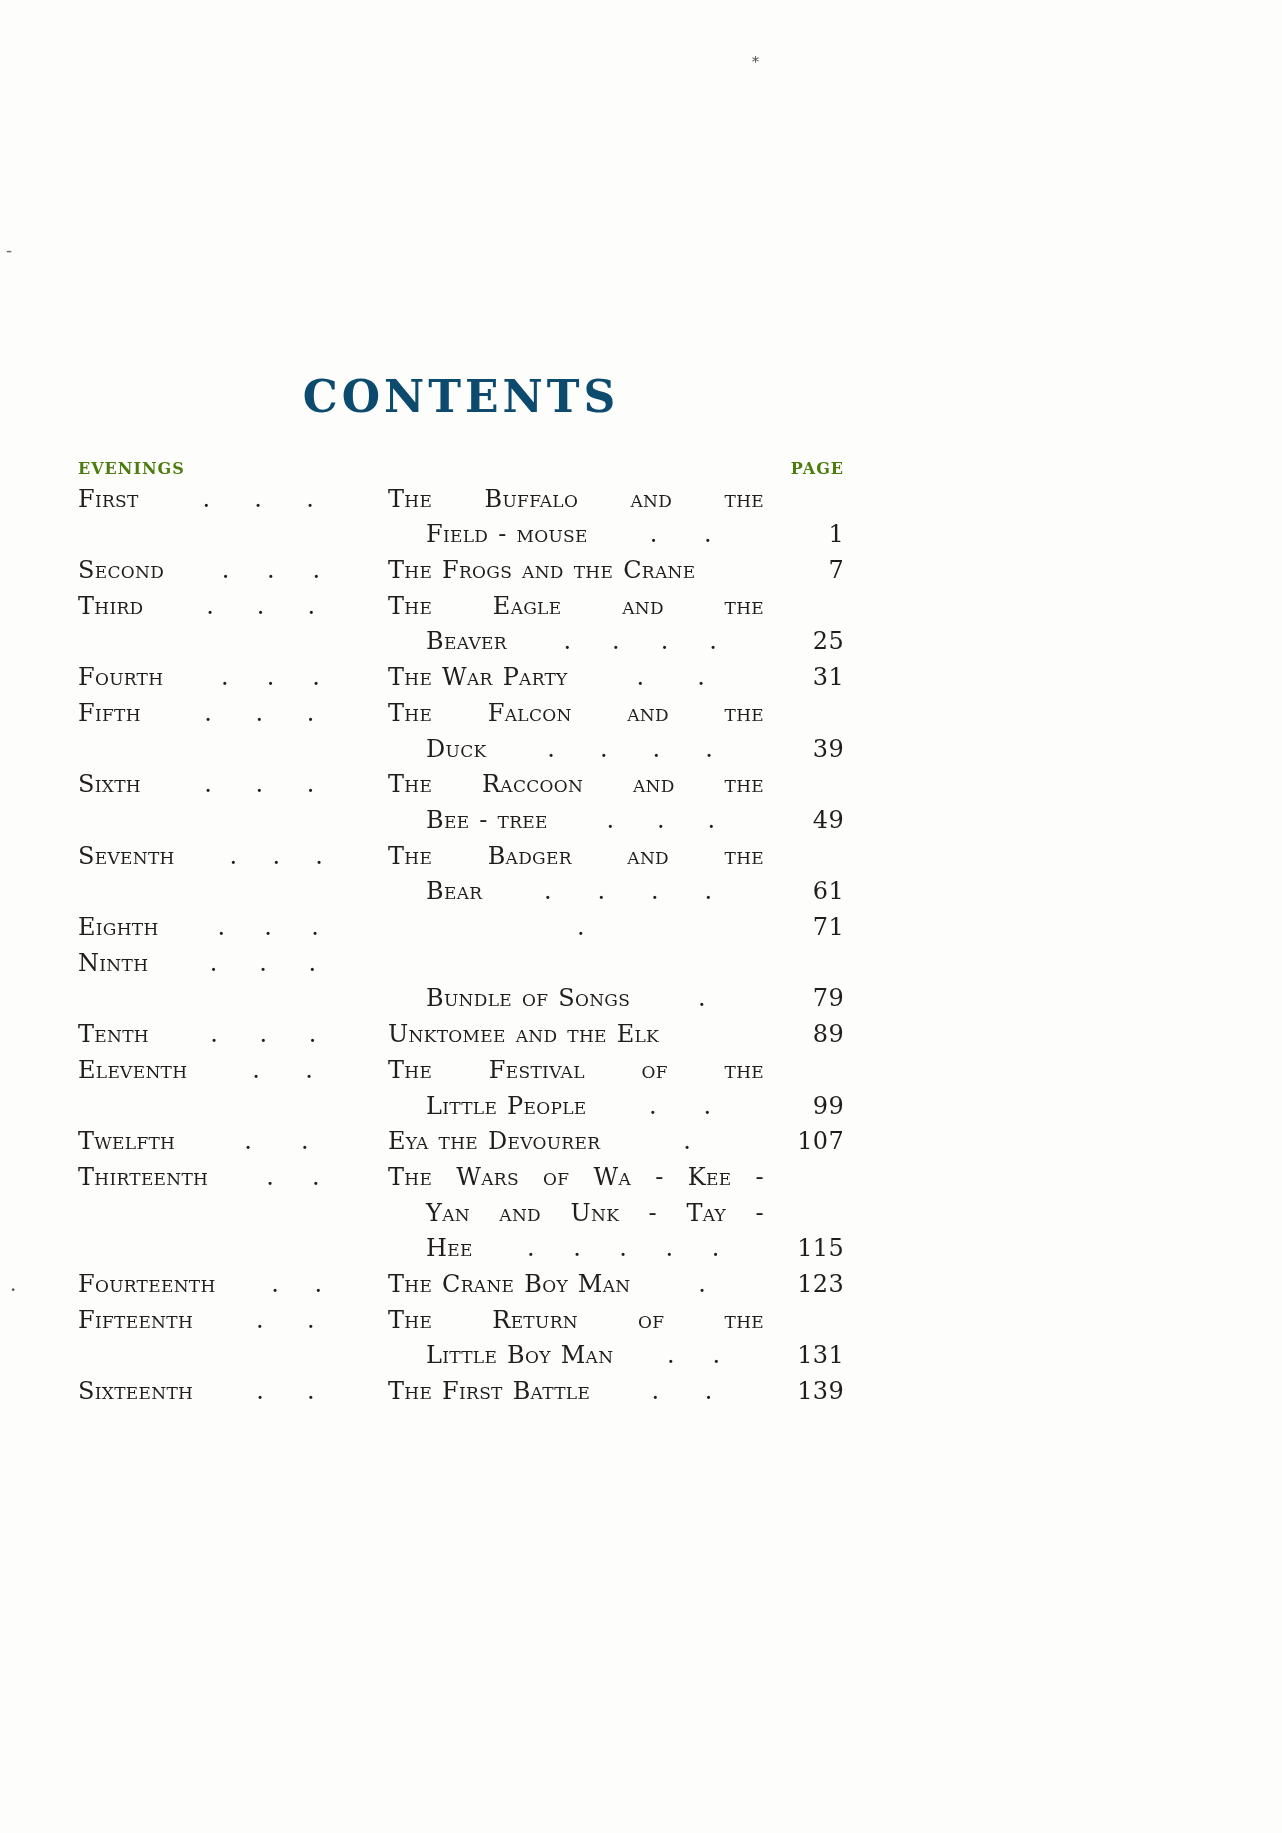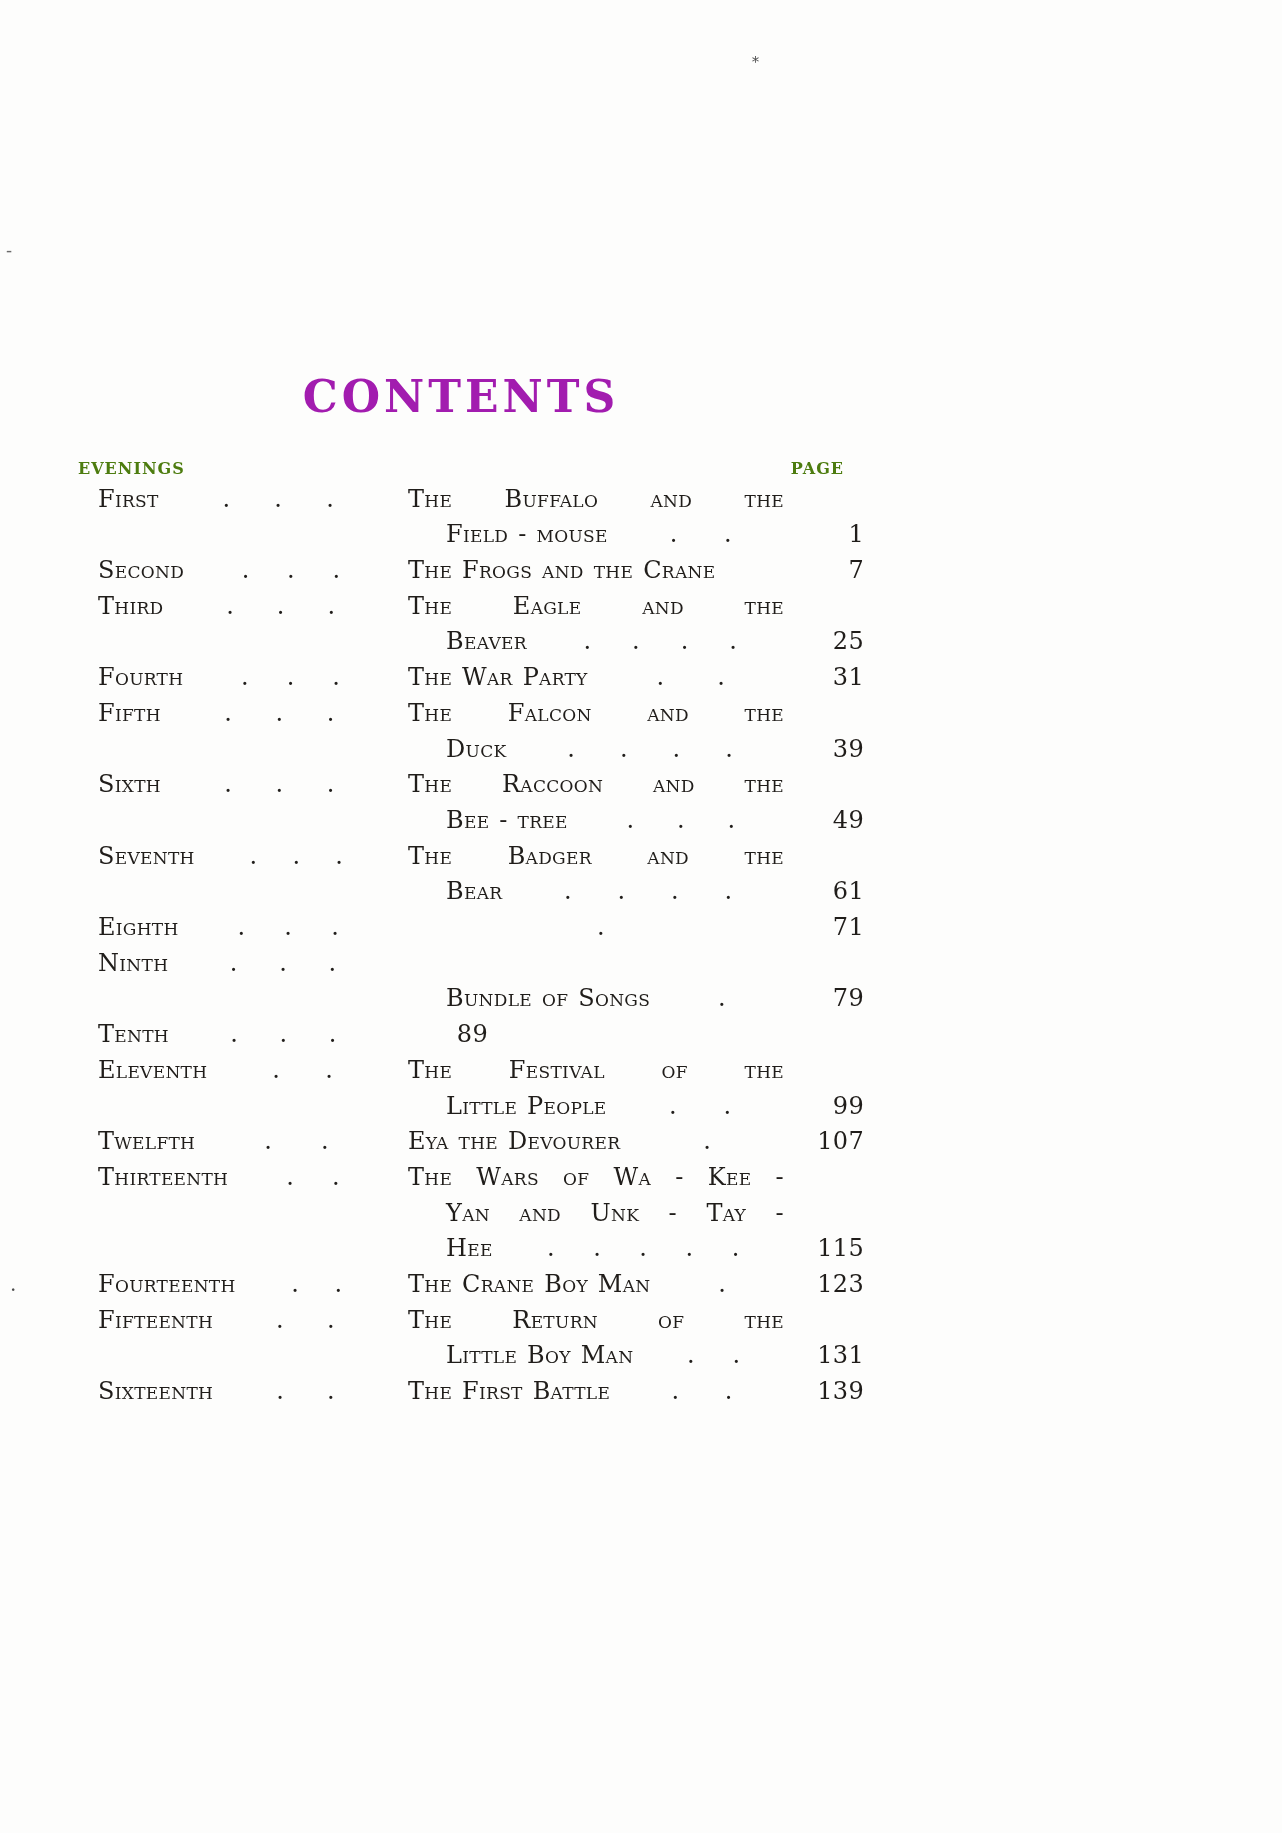--- a/index.html
+++ b/index.html
@@ -25,35 +25,35 @@
     left: 78px; top: 372px;
     width: 766px;
   }
   .title {
     font-size: 44px;
     line-height: 1.15;
     font-weight: bold;
     letter-spacing: 4px;
     text-align: center;
     margin-bottom: 36px;
-    color: #a21caf;
+    color: #0c4a6e;
   }
   .headers {
     display: flex;
     justify-content: space-between;
     align-items: baseline;
     font-size: 16px;
     font-weight: bold;
     letter-spacing: 1px;
     margin-bottom: 4px;
     color: #4d7c0f;
   }
   .sc { font-variant: small-caps; }
 
-  .rows { width: 100%; margin-left: 20px; }
+  .rows { width: 100%; }
   .row {
     display: flex;
     align-items: baseline;
     line-height: 35.7px;
     font-size: 24px;
     letter-spacing: 0.3px;
     word-spacing: 2px;
   }
   .cell-ord {
     width: 310px; flex: none;
@@ -302,20 +302,23 @@
         </div>
         <div class="row">
           <div class="cell-ord">
             <span class="ord-name sc">Tenth</span>
             <span class="dots">
               <span>.</span>
               <span>.</span>
               <span>.</span>
             </span>
           </div>
+          <div class="cell-title">
+            <span class="t sc">Unktomee and the Elk</span>
+          </div>
           <div class="cell-page">89</div>
         </div>
         <div class="row">
           <div class="cell-ord">
             <span class="ord-name sc">Eleventh</span>
             <span class="dots">
               <span>.</span>
               <span>.</span>
             </span>
           </div>

